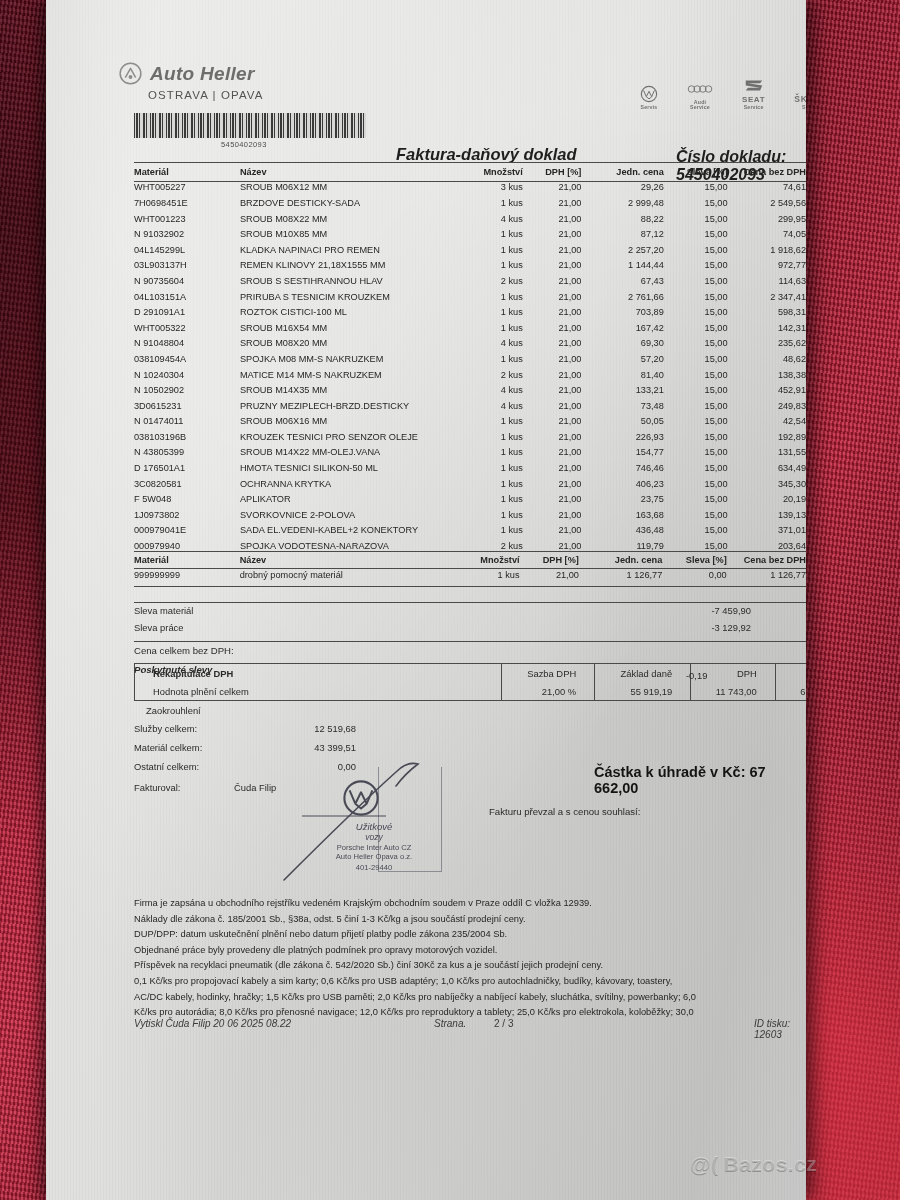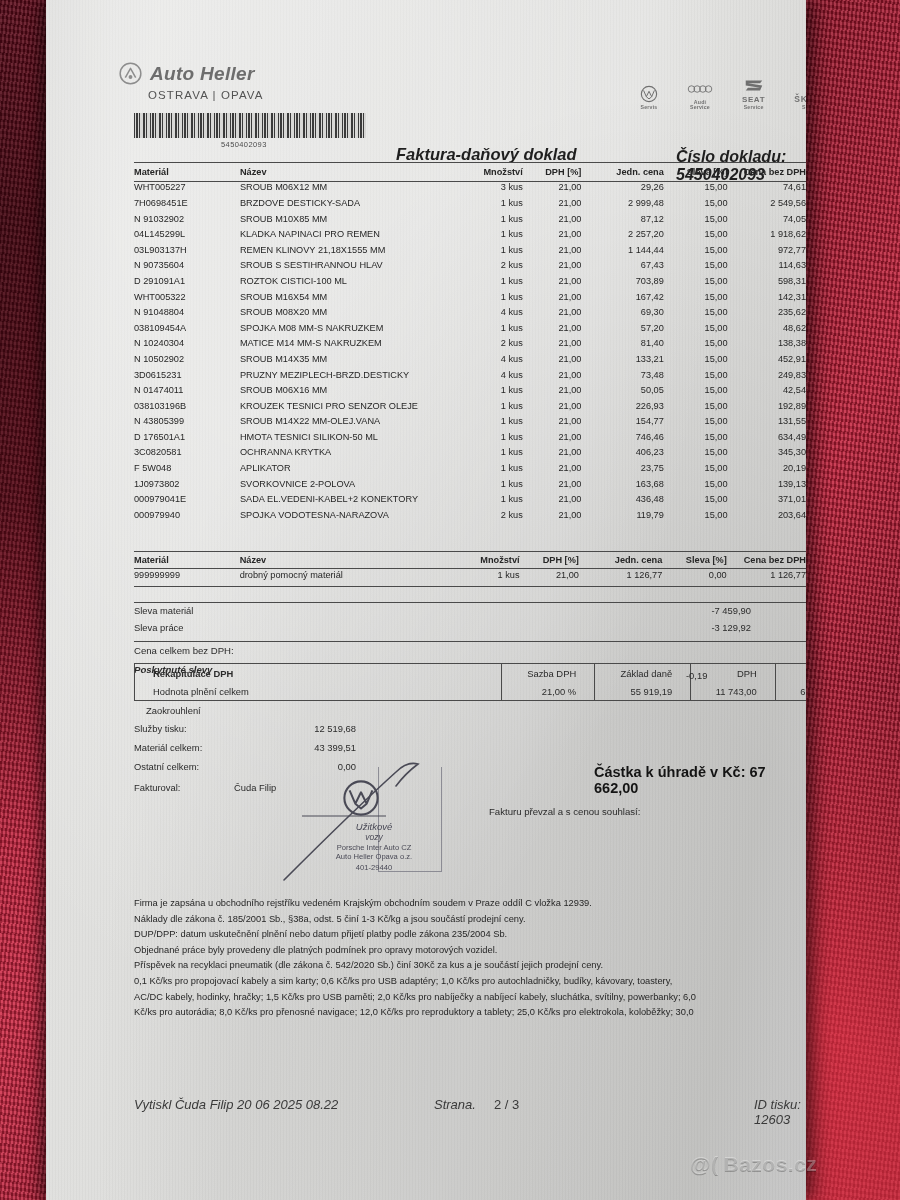--- a/index.html
+++ b/index.html
@@ -107,21 +107,21 @@
   .stamp .l3{position:absolute;left:0;top:62px;width:132px;text-align:center;font-size:7.6px;}
   .stamp .l4{position:absolute;left:0;top:71px;width:132px;text-align:center;font-size:7.6px;}
   .stamp .l5{position:absolute;left:0;top:82px;width:132px;text-align:center;font-size:7.6px;}
   .stamp .frame{position:absolute;left:70px;top:-14px;width:62px;height:104px;border-left:1px solid #7b7b86;border-bottom:1px solid #7b7b86;border-right:1px solid #7b7b86;opacity:.8;}
   .pen{position:absolute;left:214px;top:748px;width:190px;height:150px;pointer-events:none;}
 
   
   .legal{position:absolute;left:88px;top:896px;width:730px;font-size:9.3px;line-height:15.6px;color:#262626;}
 
   
-  .foot{position:absolute;top:1097px;font-size:13px;font-style:italic;color:#3a3a3a;}
+  .foot{position:absolute;top:1018px;font-size:10px;font-style:italic;color:#3a3a3a;}
   .foot.left{left:88px;}
   .foot.mid{left:388px;font-style:italic;}
   .foot.pg{left:448px;font-style:normal;}
   .foot.right{left:708px;}
 
   
   .wm{position:absolute;left:690px;top:1152px;display:flex;align-items:center;gap:5px;
       font-size:21px;font-weight:bold;color:rgba(255,255,255,.30);
       text-shadow:0 1px 0 rgba(0,0,0,.25);z-index:9;letter-spacing:.5px;}
 </style>
@@ -245,20 +245,29 @@
           <tr class="rowline">
             <td class="c-mat">7H0698451E</td>
             <td class="c-name">BRZDOVE DESTICKY-SADA</td>
             <td class="c-qty pad">1 kus</td>
             <td class="c-vat pad">21,00</td>
             <td class="c-unit pad">2 999,48</td>
             <td class="c-disc pad">15,00</td>
             <td class="c-tot">2 549,56</td>
           </tr>
           <tr class="rowline">
+            <td class="c-mat">WHT001223</td>
+            <td class="c-name">SROUB M08X22 MM</td>
+            <td class="c-qty pad">4 kus</td>
+            <td class="c-vat pad">21,00</td>
+            <td class="c-unit pad">88,22</td>
+            <td class="c-disc pad">15,00</td>
+            <td class="c-tot">299,95</td>
+          </tr>
+          <tr class="rowline">
             <td class="c-mat">N  91032902</td>
             <td class="c-name">SROUB M10X85 MM</td>
             <td class="c-qty pad">1 kus</td>
             <td class="c-vat pad">21,00</td>
             <td class="c-unit pad">87,12</td>
             <td class="c-disc pad">15,00</td>
             <td class="c-tot">74,05</td>
           </tr>
           <tr class="rowline">
             <td class="c-mat">04L145299L</td>
@@ -279,20 +288,29 @@
             <td class="c-tot">972,77</td>
           </tr>
           <tr class="rowline">
             <td class="c-mat">N  90735604</td>
             <td class="c-name">SROUB S SESTIHRANNOU HLAV</td>
             <td class="c-qty pad">2 kus</td>
             <td class="c-vat pad">21,00</td>
             <td class="c-unit pad">67,43</td>
             <td class="c-disc pad">15,00</td>
             <td class="c-tot">114,63</td>
+          </tr>
+          <tr class="rowline">
+            <td class="c-mat">04L103151A</td>
+            <td class="c-name">PRIRUBA S TESNICIM KROUZKEM</td>
+            <td class="c-qty pad">1 kus</td>
+            <td class="c-vat pad">21,00</td>
+            <td class="c-unit pad">2 761,66</td>
+            <td class="c-disc pad">15,00</td>
+            <td class="c-tot">2 347,41</td>
           </tr>
           <tr class="rowline">
             <td class="c-mat">D  291091A1</td>
             <td class="c-name">ROZTOK CISTICI-100 ML</td>
             <td class="c-qty pad">1 kus</td>
             <td class="c-vat pad">21,00</td>
             <td class="c-unit pad">703,89</td>
             <td class="c-disc pad">15,00</td>
             <td class="c-tot">598,31</td>
           </tr>
@@ -495,21 +513,21 @@
         <td class="r-n">55 919,19</td>
         <td class="r-n">11 743,00</td>
         <td class="r-n">67 662,19</td>
       </tr>
     </tbody>
       </table>
 
     <div style="position:absolute;left:100px;top:705px;font-size:9.4px;">Zaokrouhlení</div>
     <div style="position:absolute;left:640px;top:670px;width:175px;font-size:9.4px;">-0,19</div>
 
-    <div style="position:absolute;left:88px;top:723px;font-size:9.4px;">Služby tisku:</div>
+    <div style="position:absolute;left:88px;top:723px;font-size:9.4px;">Služby celkem:</div>
     <div style="position:absolute;left:200px;top:723px;width:110px;text-align:right;font-size:9.4px;">12 519,68</div>
 
     <div style="position:absolute;left:88px;top:742px;font-size:9.4px;">Materiál celkem:</div>
     <div style="position:absolute;left:200px;top:742px;width:110px;text-align:right;font-size:9.4px;">43 399,51</div>
 
     <div style="position:absolute;left:88px;top:761px;font-size:9.4px;">Ostatní celkem:</div>
     <div style="position:absolute;left:200px;top:761px;width:110px;text-align:right;font-size:9.4px;">0,00</div>
 
     <div style="position:absolute;left:88px;top:782px;font-size:9.4px;">Fakturoval:</div>
     <div style="position:absolute;left:188px;top:782px;font-size:9.4px;">Čuda Filip</div>

